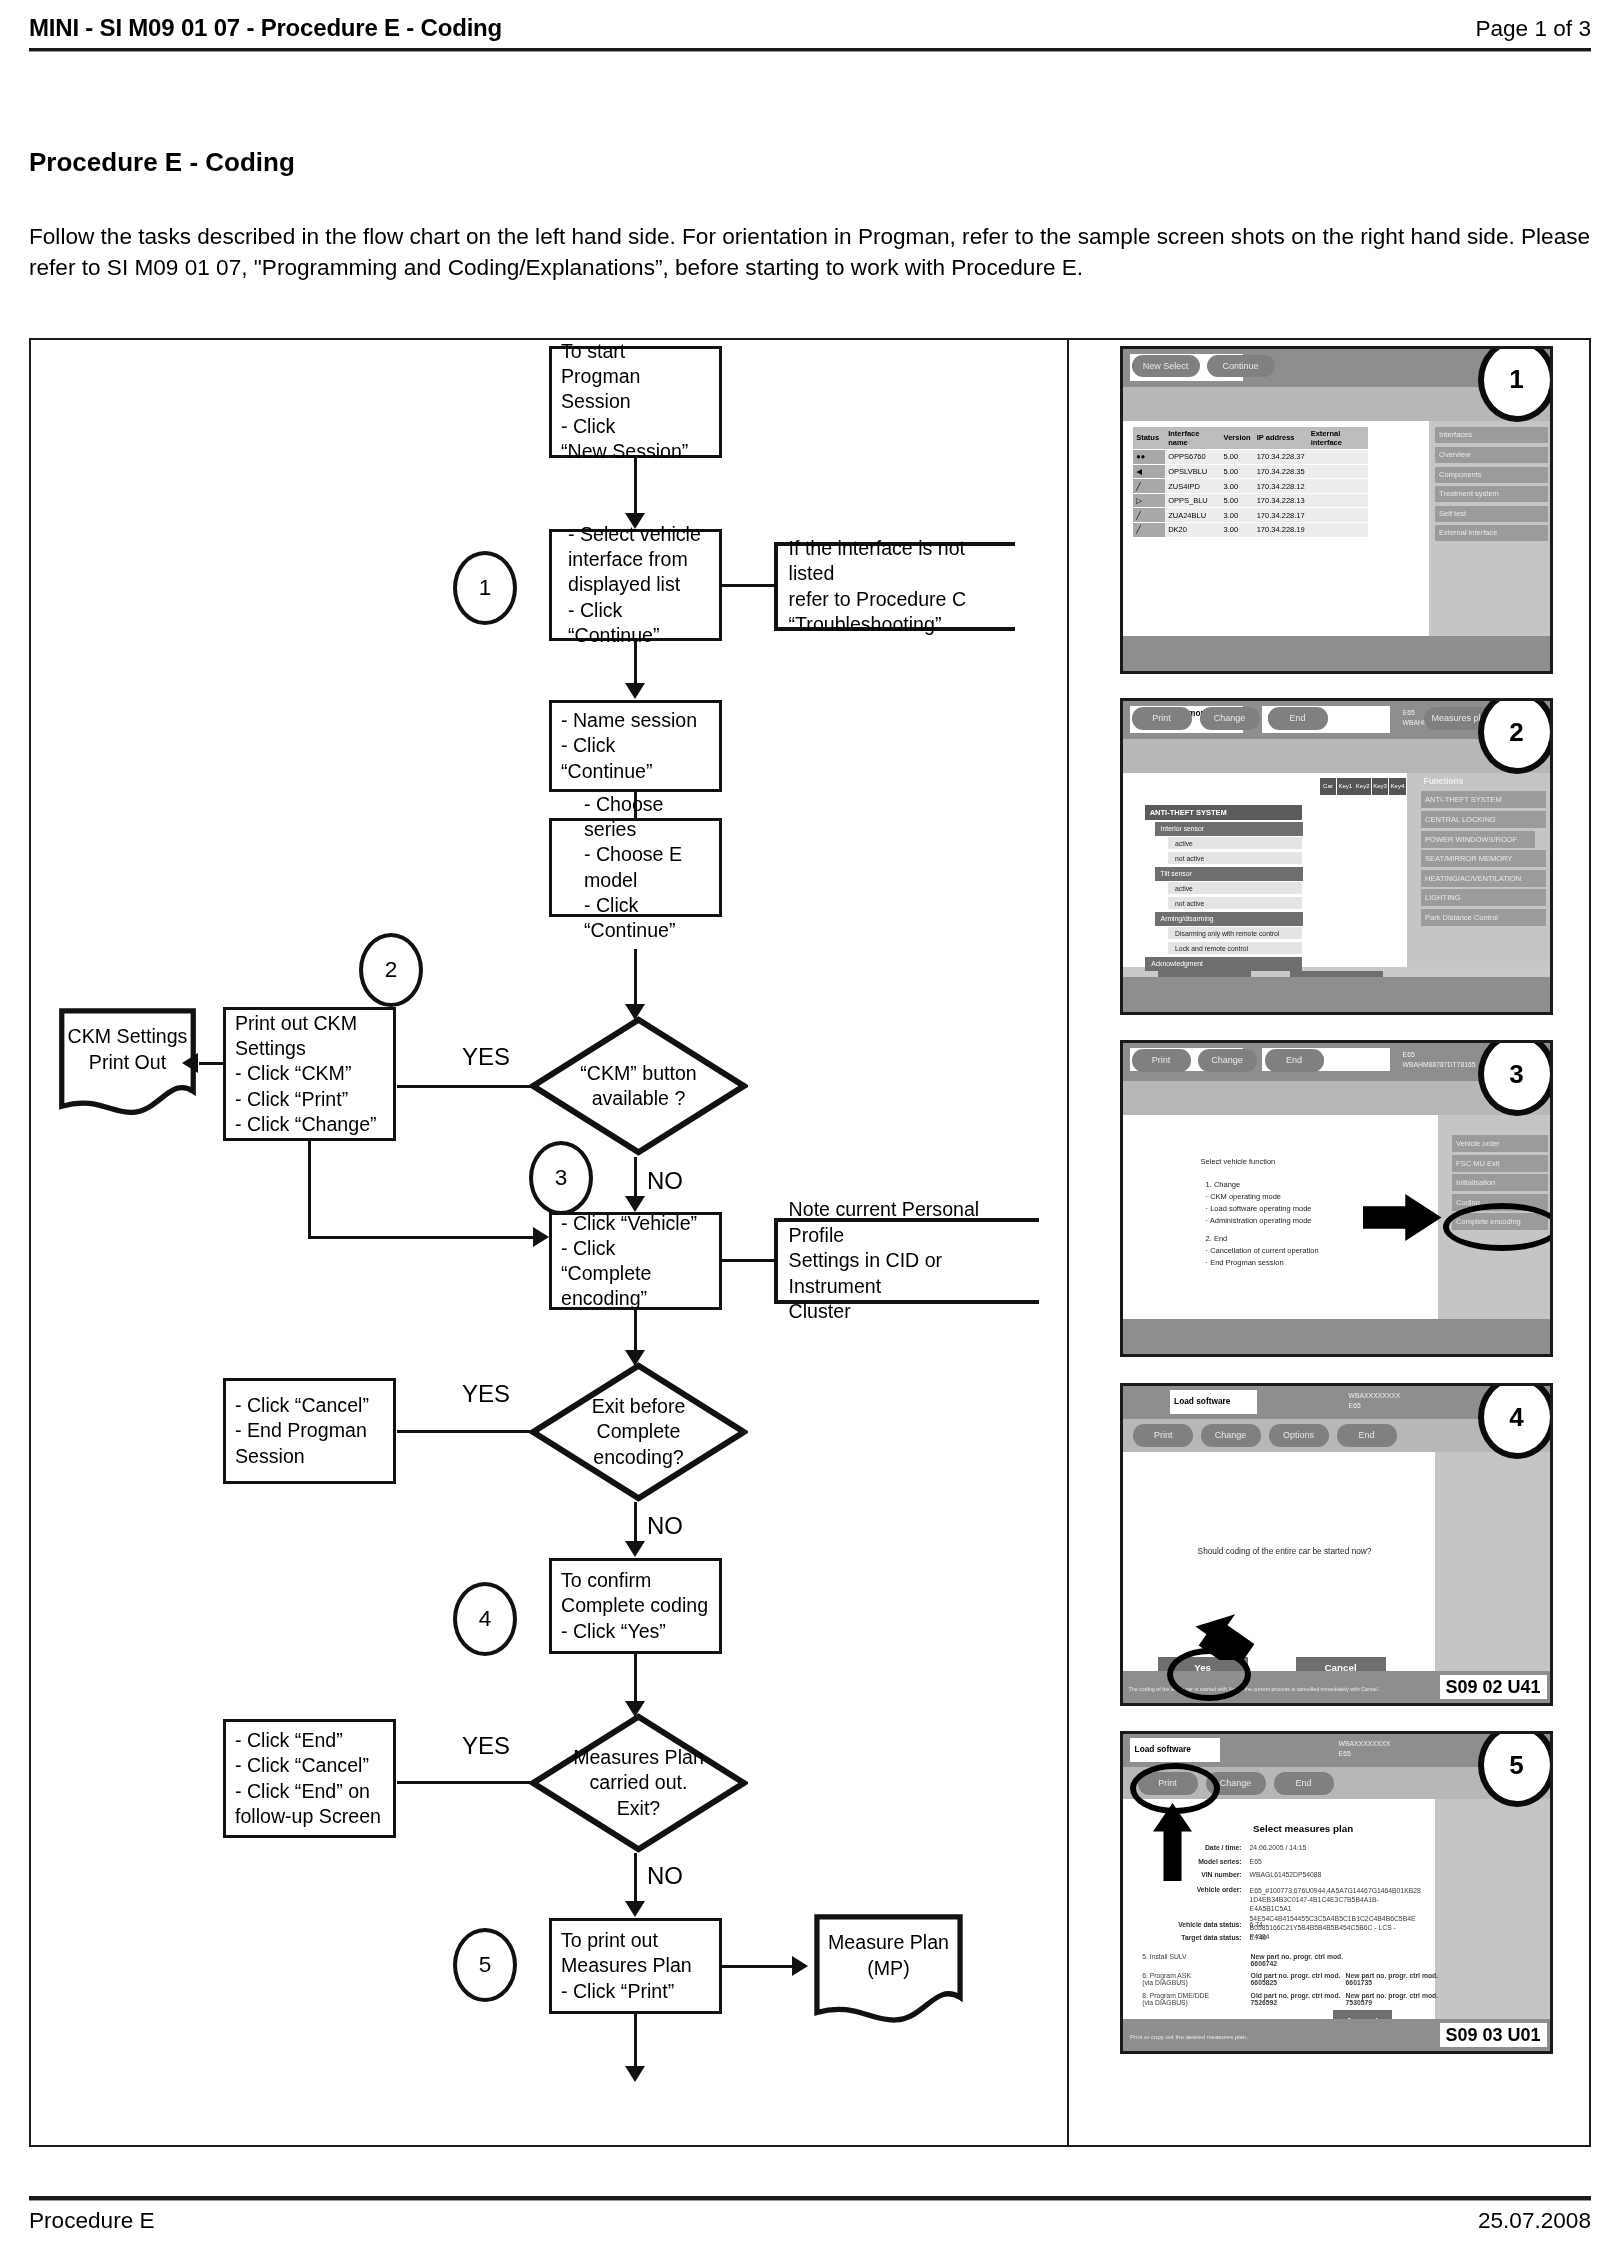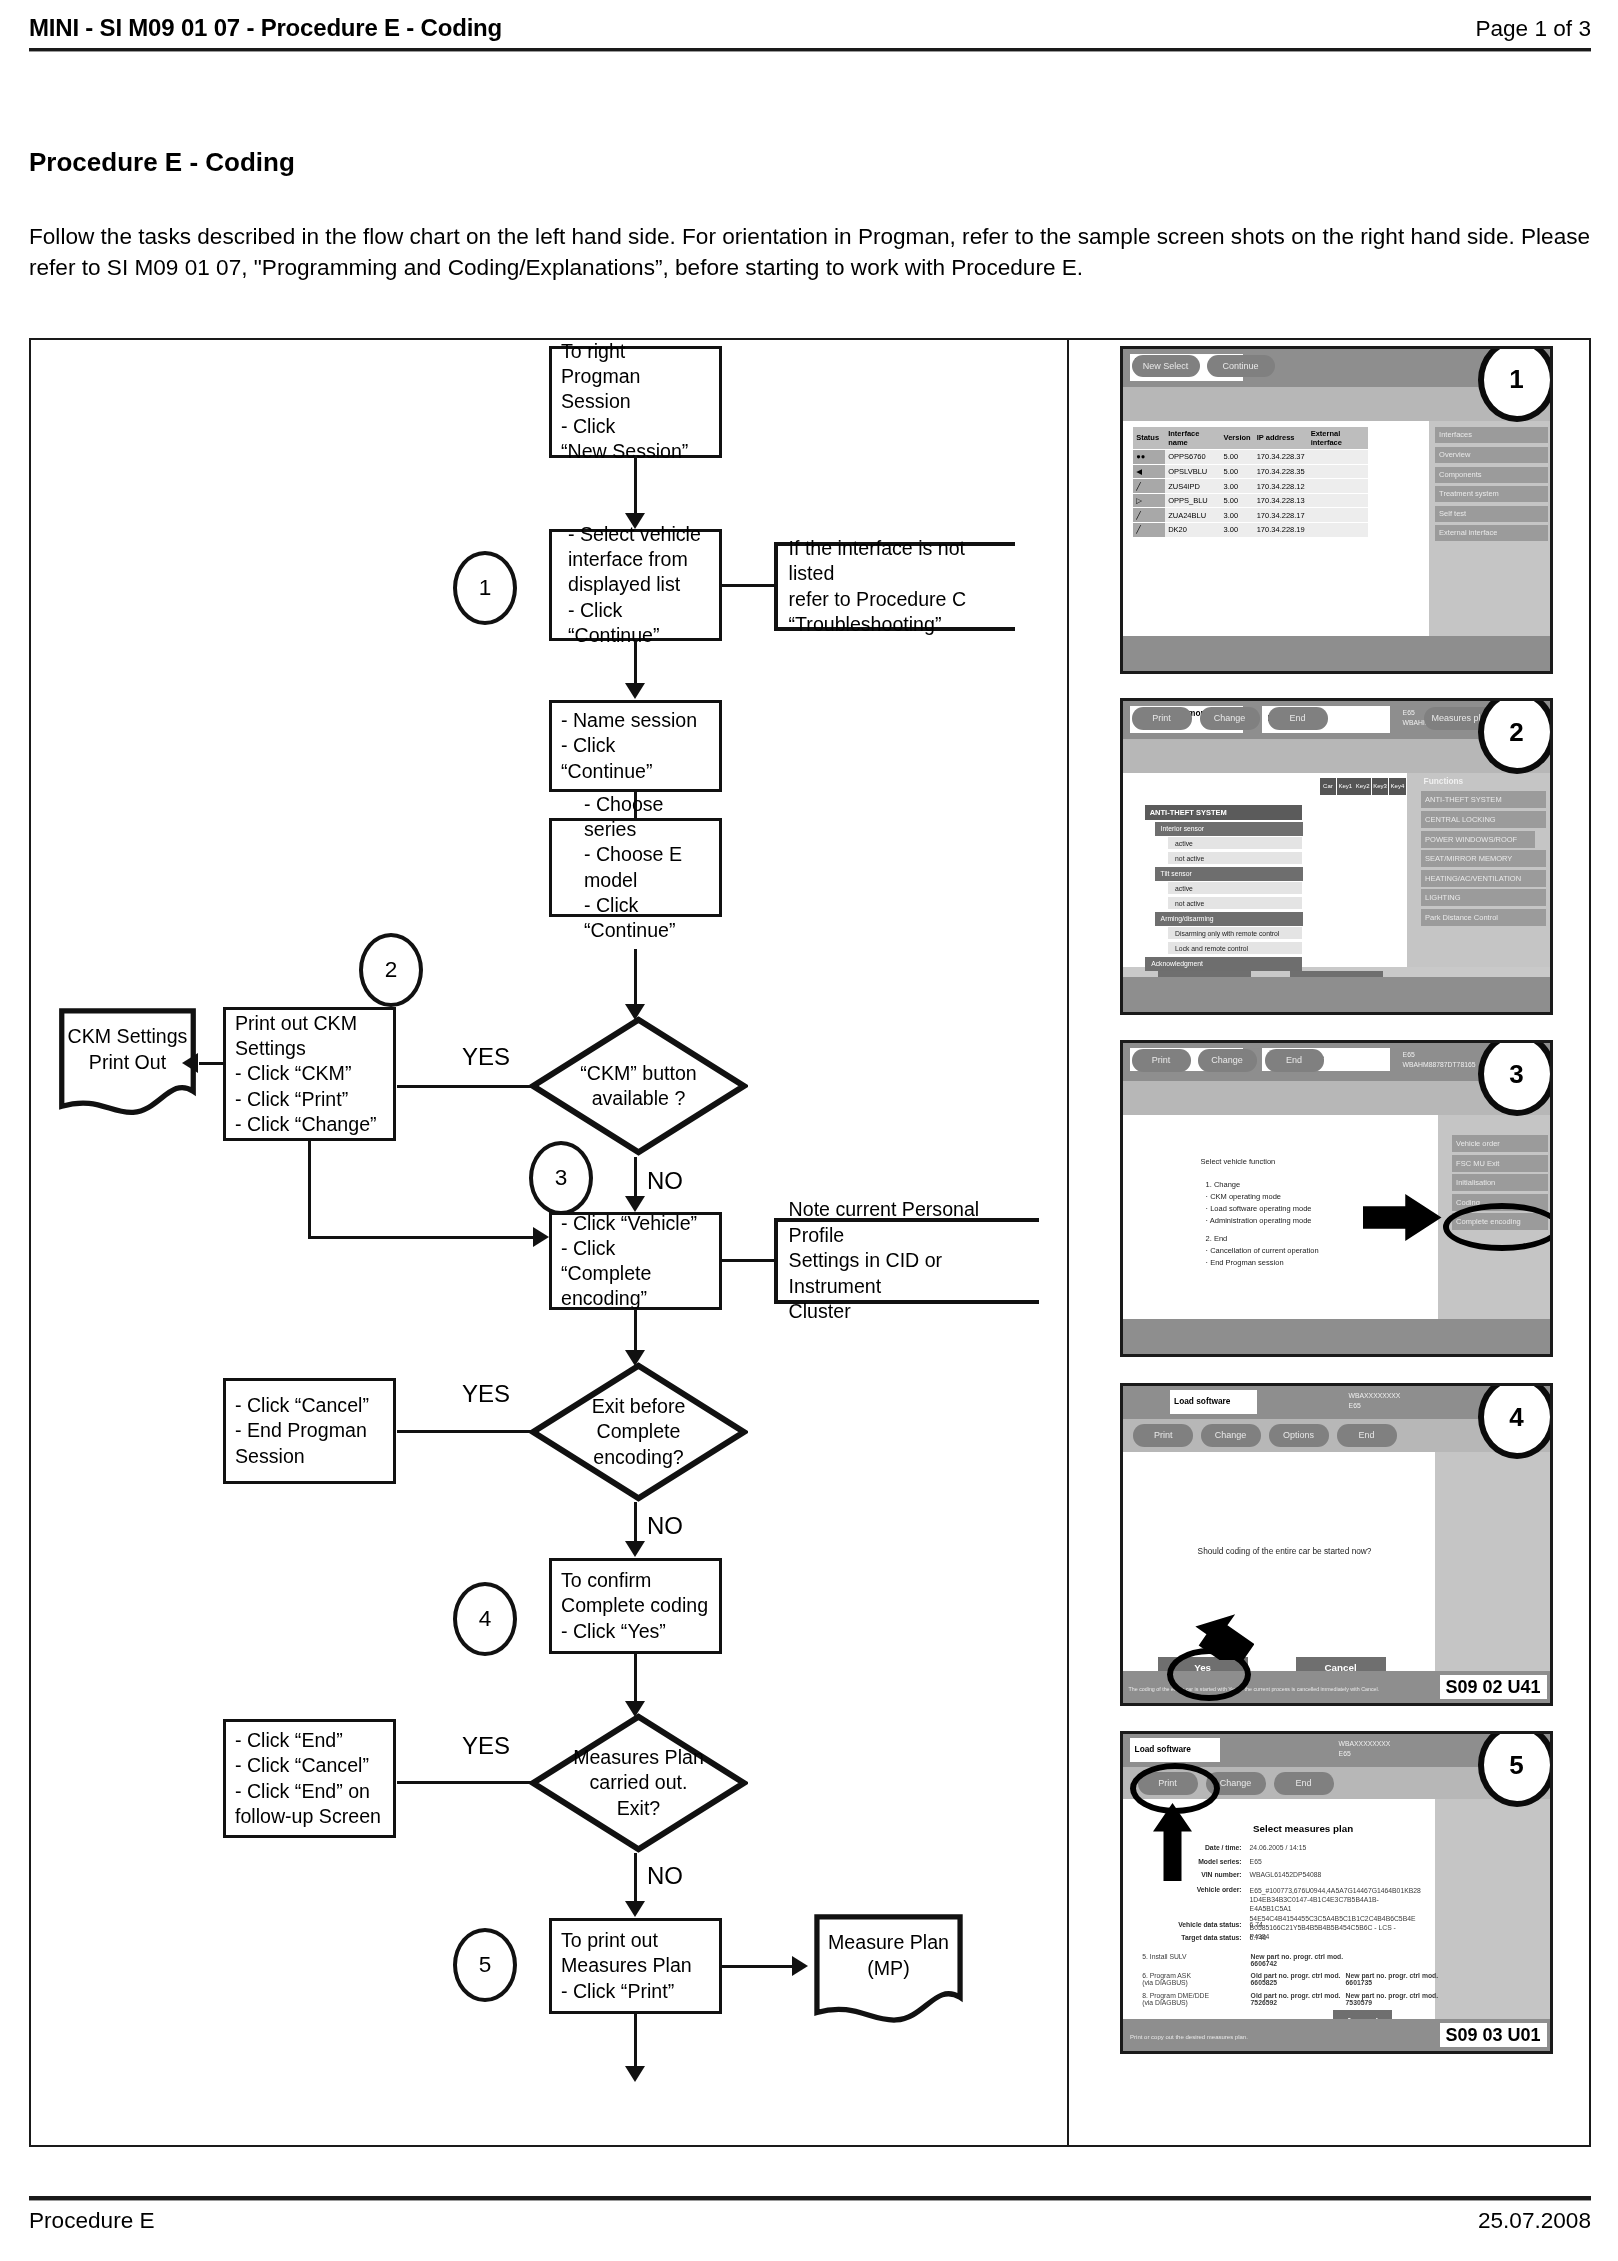--- a/index.html
+++ b/index.html
@@ -125,21 +125,21 @@
 </div>
 
 <div class="sec-title">Procedure E - Coding</div>
 <div class="intro">Follow the tasks described in the flow chart on the left hand side. For orientation in Progman, refer to the sample screen shots on the right hand side. Please refer to SI M09 01 07, "Programming and Coding/Explanations”, before starting to work with Procedure E.</div>
 
 <div class="panel"></div>
 <div class="divider"></div>
 
 <div class="fc" style="left:29px;top:338px;">
 
-  <div class="node left" style="left:520px;top:7.5px;width:173px;height:112px;">To right Progman
+  <div class="node left" style="left:520px;top:7.5px;width:173px;height:112px;">To start Progman
 Session
 - Click
   “New Session”</div>
   <div class="line" style="left:605px;top:119px;width:3px;height:59px;"></div>
   <div class="arrow down" style="left:596px;top:175px;"></div>
 
   <div class="marker" style="left:424px;top:213px;">1</div>
   <div class="node left" style="left:520px;top:191px;width:173px;height:112px;padding-left:16px;">- Select vehicle
   interface from
   displayed list

